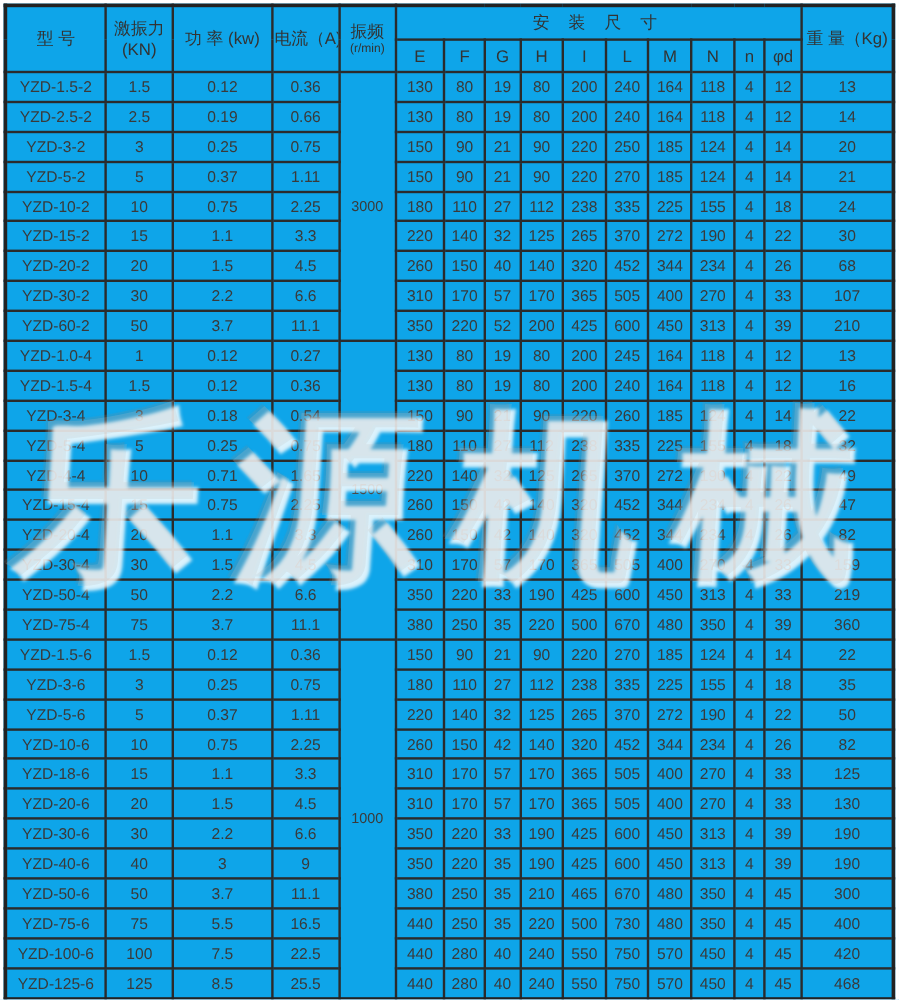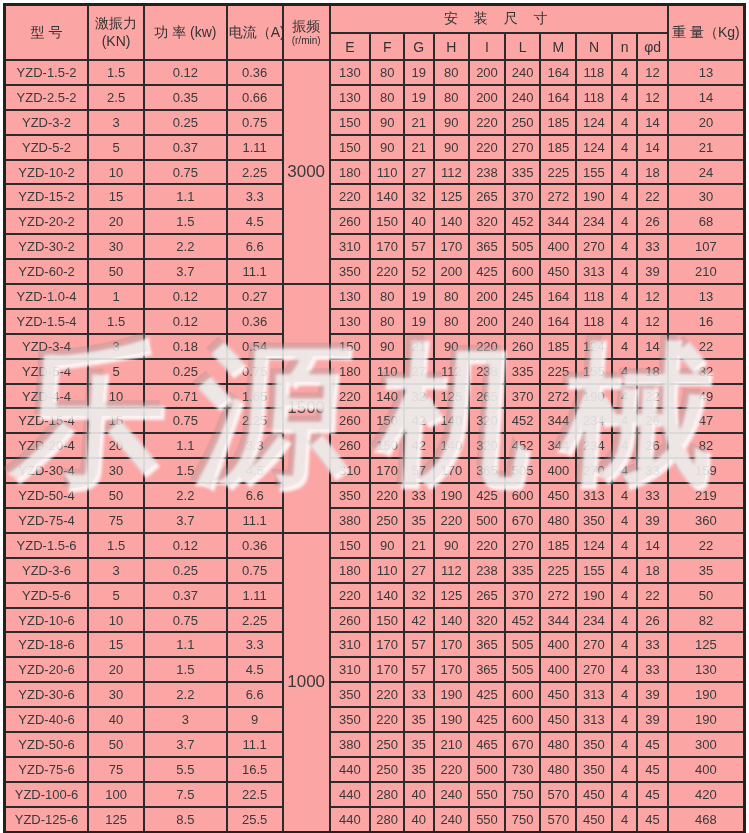--- a/index.html
+++ b/index.html
@@ -20,21 +20,21 @@
     box-sizing: border-box;
     padding: 3px;
     overflow: hidden;
     background: #ffffff;
   }
   table.spec {
     border-collapse: collapse;
     table-layout: fixed;
     width: 743px;
     border: 3px solid #222222;
-    background: #fca5a5;
+    background: #0ea5e9;
   }
   th, td {
     border: 2px solid #2b2b2b;
     text-align: center;
     vertical-align: middle;
     padding: 0 1px;
     overflow: hidden;
     white-space: nowrap;
   }
   thead th {
@@ -45,21 +45,21 @@
   thead tr.hrow1 th { height: 26px; }
   thead tr.hrow2 th { height: 25px; font-size: 14px; }
   .two-line div { line-height: 1.25; }
   .two-line .sub { font-size: 10px; }
   th.install-span { letter-spacing: 6px; }
   tbody td {
     font-size: 13px;
     height: 22.9px;
     color: #3a3a3a;
   }
-  td.freq-cell { font-size: 17px; }
+  td.freq-cell { font-size: 12px; }
   .watermark {
     position: absolute;
     top: 310px;
     left: 10px;
     width: 730px;
     z-index: 6;
     pointer-events: none;
     font-size: 155px;
     font-weight: bold;
     letter-spacing: 28px;
@@ -140,21 +140,21 @@
           <td>240</td>
           <td>164</td>
           <td>118</td>
           <td>4</td>
           <td>12</td>
           <td>13</td>
         </tr>
         <tr>
           <td>YZD-2.5-2</td>
           <td>2.5</td>
-          <td>0.35</td>
+          <td>0.19</td>
           <td>0.66</td>
           <td>130</td>
           <td>80</td>
           <td>19</td>
           <td>80</td>
           <td>200</td>
           <td>240</td>
           <td>164</td>
           <td>118</td>
           <td>4</td>

